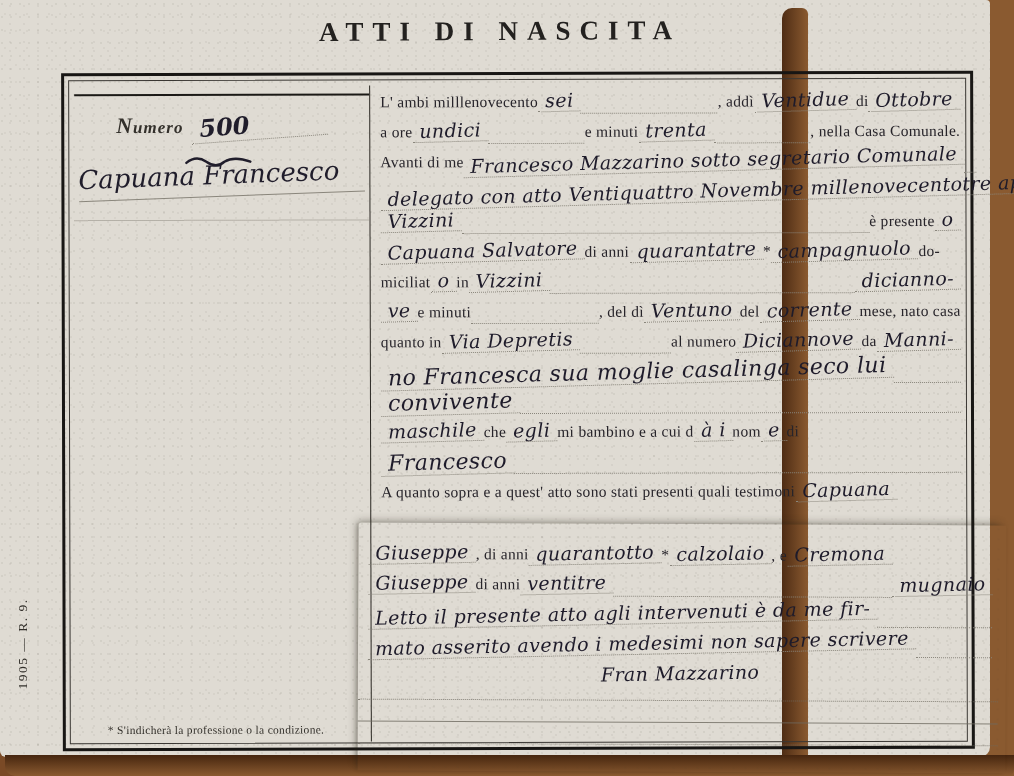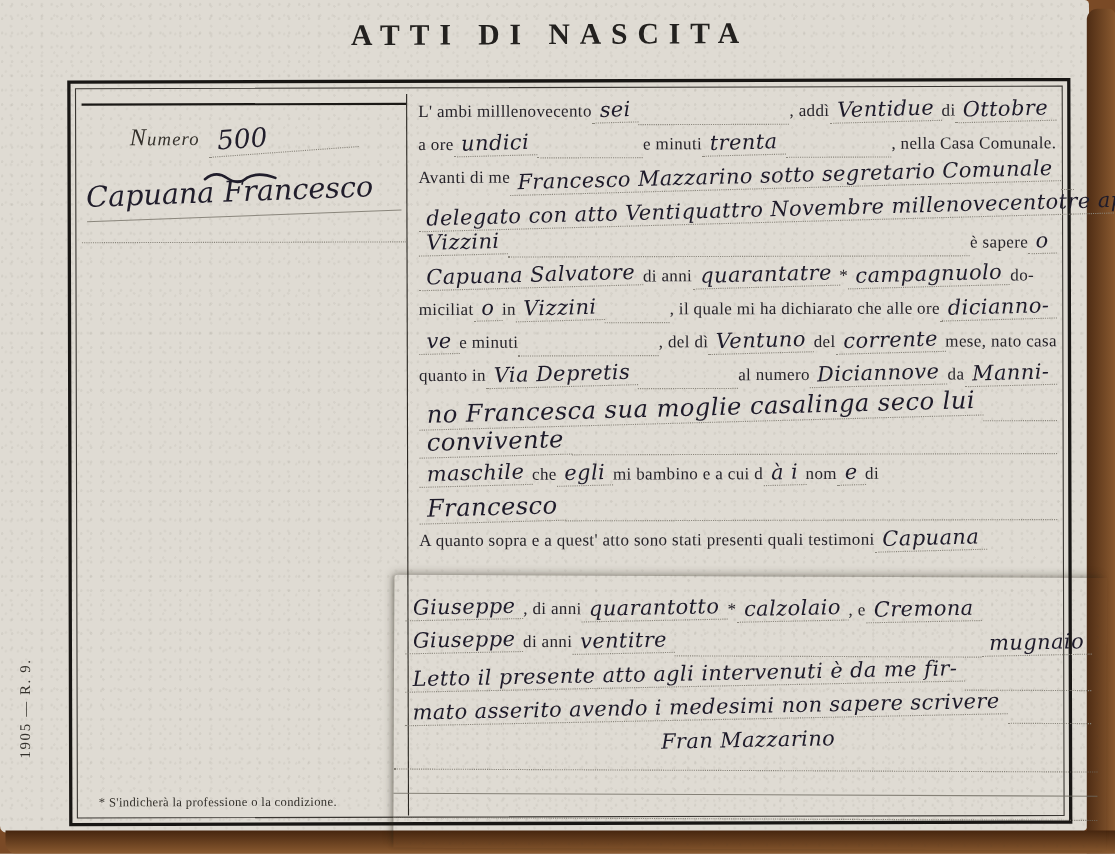--- a/index.html
+++ b/index.html
@@ -1,17 +1,17 @@
 <!DOCTYPE html>
 <html><head>
 <meta charset="utf-8">
 <style>
   html,body{margin:0;padding:0;}
   body{width:1014px;height:776px;overflow:hidden;background:#8a5a30;font-family:"Liberation Serif",serif;}
-  .stage{position:relative;width:1014px;height:776px;background:#7a4a26;}
+  .stage{position:relative;width:808px;height:776px;background:#7a4a26;}
   
   .paper{
     position:absolute;left:0;top:0;width:990px;height:757px;
     background:#dfdbd3;
     background-image:
       radial-gradient(circle at 22% 31%, rgba(60,55,45,.07) 1px, transparent 1.4px),
       radial-gradient(circle at 71% 64%, rgba(60,55,45,.06) 1px, transparent 1.3px),
       radial-gradient(circle at 48% 82%, rgba(60,55,45,.05) 1px, transparent 1.2px);
     background-size:9px 13px,14px 9px,11px 17px;
     border-radius:0 4px 10px 6px;
@@ -25,32 +25,32 @@
     font-family:"Liberation Serif",serif;font-weight:bold;font-size:27px;letter-spacing:9px;
     color:#23211f;transform:rotate(-.3deg);}
 
   
   .frame{position:absolute;left:62px;top:72px;width:906px;height:672px;
     border:3px solid #181614;outline:1px solid #3a3733;outline-offset:-8px;
     transform:rotate(-.15deg);background:transparent;}
   .left-col{position:absolute;left:10px;top:10px;bottom:6px;width:295px;
     border-right:1.5px solid #2a2722;}
   .numero-row{position:absolute;left:0;top:8px;width:100%;border-top:2.5px solid #1b1916;
-    padding-top:14px;display:flex;align-items:baseline;justify-content:center;}
+    padding-top:14px;display:flex;align-items:baseline;justify-content:center;font-weight:bold;}
   .numero-label{font-family:"Liberation Serif",serif;font-style:italic;font-size:17px;color:#33302b;letter-spacing:1px;}
   .numero-label::first-letter{font-size:22px;}
   .numero-value{font-family:"DejaVu Serif",serif;font-style:italic;font-size:24px;color:#201d2b;
     transform:rotate(-4deg);display:inline-block;min-width:120px;text-align:left;
     border-bottom:1px dotted #8a867c;margin-left:8px;padding:0 8px;}
   .flourish{position:absolute;left:110px;top:68px;}
   .registrant{position:absolute;left:4px;top:74px;width:286px;
     font-family:"DejaVu Serif",serif;font-style:italic;font-size:26px;color:#201d2b;
     transform:rotate(-2deg);border-bottom:1px solid #8a867c;padding-bottom:6px;white-space:nowrap;}
   .leftcol-rule{position:absolute;left:0;width:100%;border-bottom:1px dotted #8a867c;}
-  .footnote{position:absolute;left:14px;bottom:6px;font-family:"Liberation Serif",serif;
+  .footnote{position:absolute;left:32px;bottom:6px;font-family:"Liberation Serif",serif;
     font-size:11.5px;color:#33302b;letter-spacing:.3px;text-align:right;}
 
   .main-col{position:absolute;left:312px;top:14px;right:6px;}
   .form-line{display:flex;align-items:baseline;height:30px;padding:0 4px;}
   .printed{font-family:"Liberation Serif",serif;font-size:15.5px;color:#27242a;white-space:pre;letter-spacing:.3px;}
   .hand{font-family:"DejaVu Serif",serif;font-style:italic;font-size:19px;color:#1e1b2a;
     display:inline-block;transform:rotate(-1.4deg);padding:0 7px;letter-spacing:.4px;
     border-bottom:1px dotted #8a867c;white-space:pre;}
   .hand.big{font-size:22px;}
   .hand.nob{border-bottom:none;}
@@ -122,38 +122,37 @@
           <span class="printed">Avanti di me</span>
           <span class="hand">Francesco Mazzarino sotto segretario Comunale</span>
           <span class="dots"></span>
         </div>
         <div class="form-line">
           <span class="hand">delegato con atto Ventiquattro Novembre millenovecentotre approvato</span>
         </div>
         <div class="form-line">
           <span class="hand">Vizzini</span>
           <span class="dots"></span>
-          <span class="printed">è sapere</span>
+          <span class="printed">è presente</span>
           <span class="hand">o</span>
         </div>
         <div class="form-line">
           <span class="hand">Capuana Salvatore</span>
           <span class="printed">di anni</span>
           <span class="hand">quarantatre</span>
           <span class="printed">*</span>
           <span class="hand">campagnuolo</span>
           <span class="printed">do-</span>
         </div>
         <div class="form-line">
           <span class="printed">miciliat</span>
           <span class="hand">o</span>
           <span class="printed">in</span>
           <span class="hand">Vizzini</span>
           <span class="dots"></span>
-          <span class="printed">, il quale mi ha dichiarato che alle ore</span>
           <span class="hand">dicianno-</span>
         </div>
         <div class="form-line">
           <span class="hand">ve</span>
           <span class="printed">e minuti</span>
           <span class="dots"></span>
           <span class="printed">, del dì</span>
           <span class="hand">Ventuno</span>
           <span class="printed">del</span>
           <span class="hand">corrente</span>

